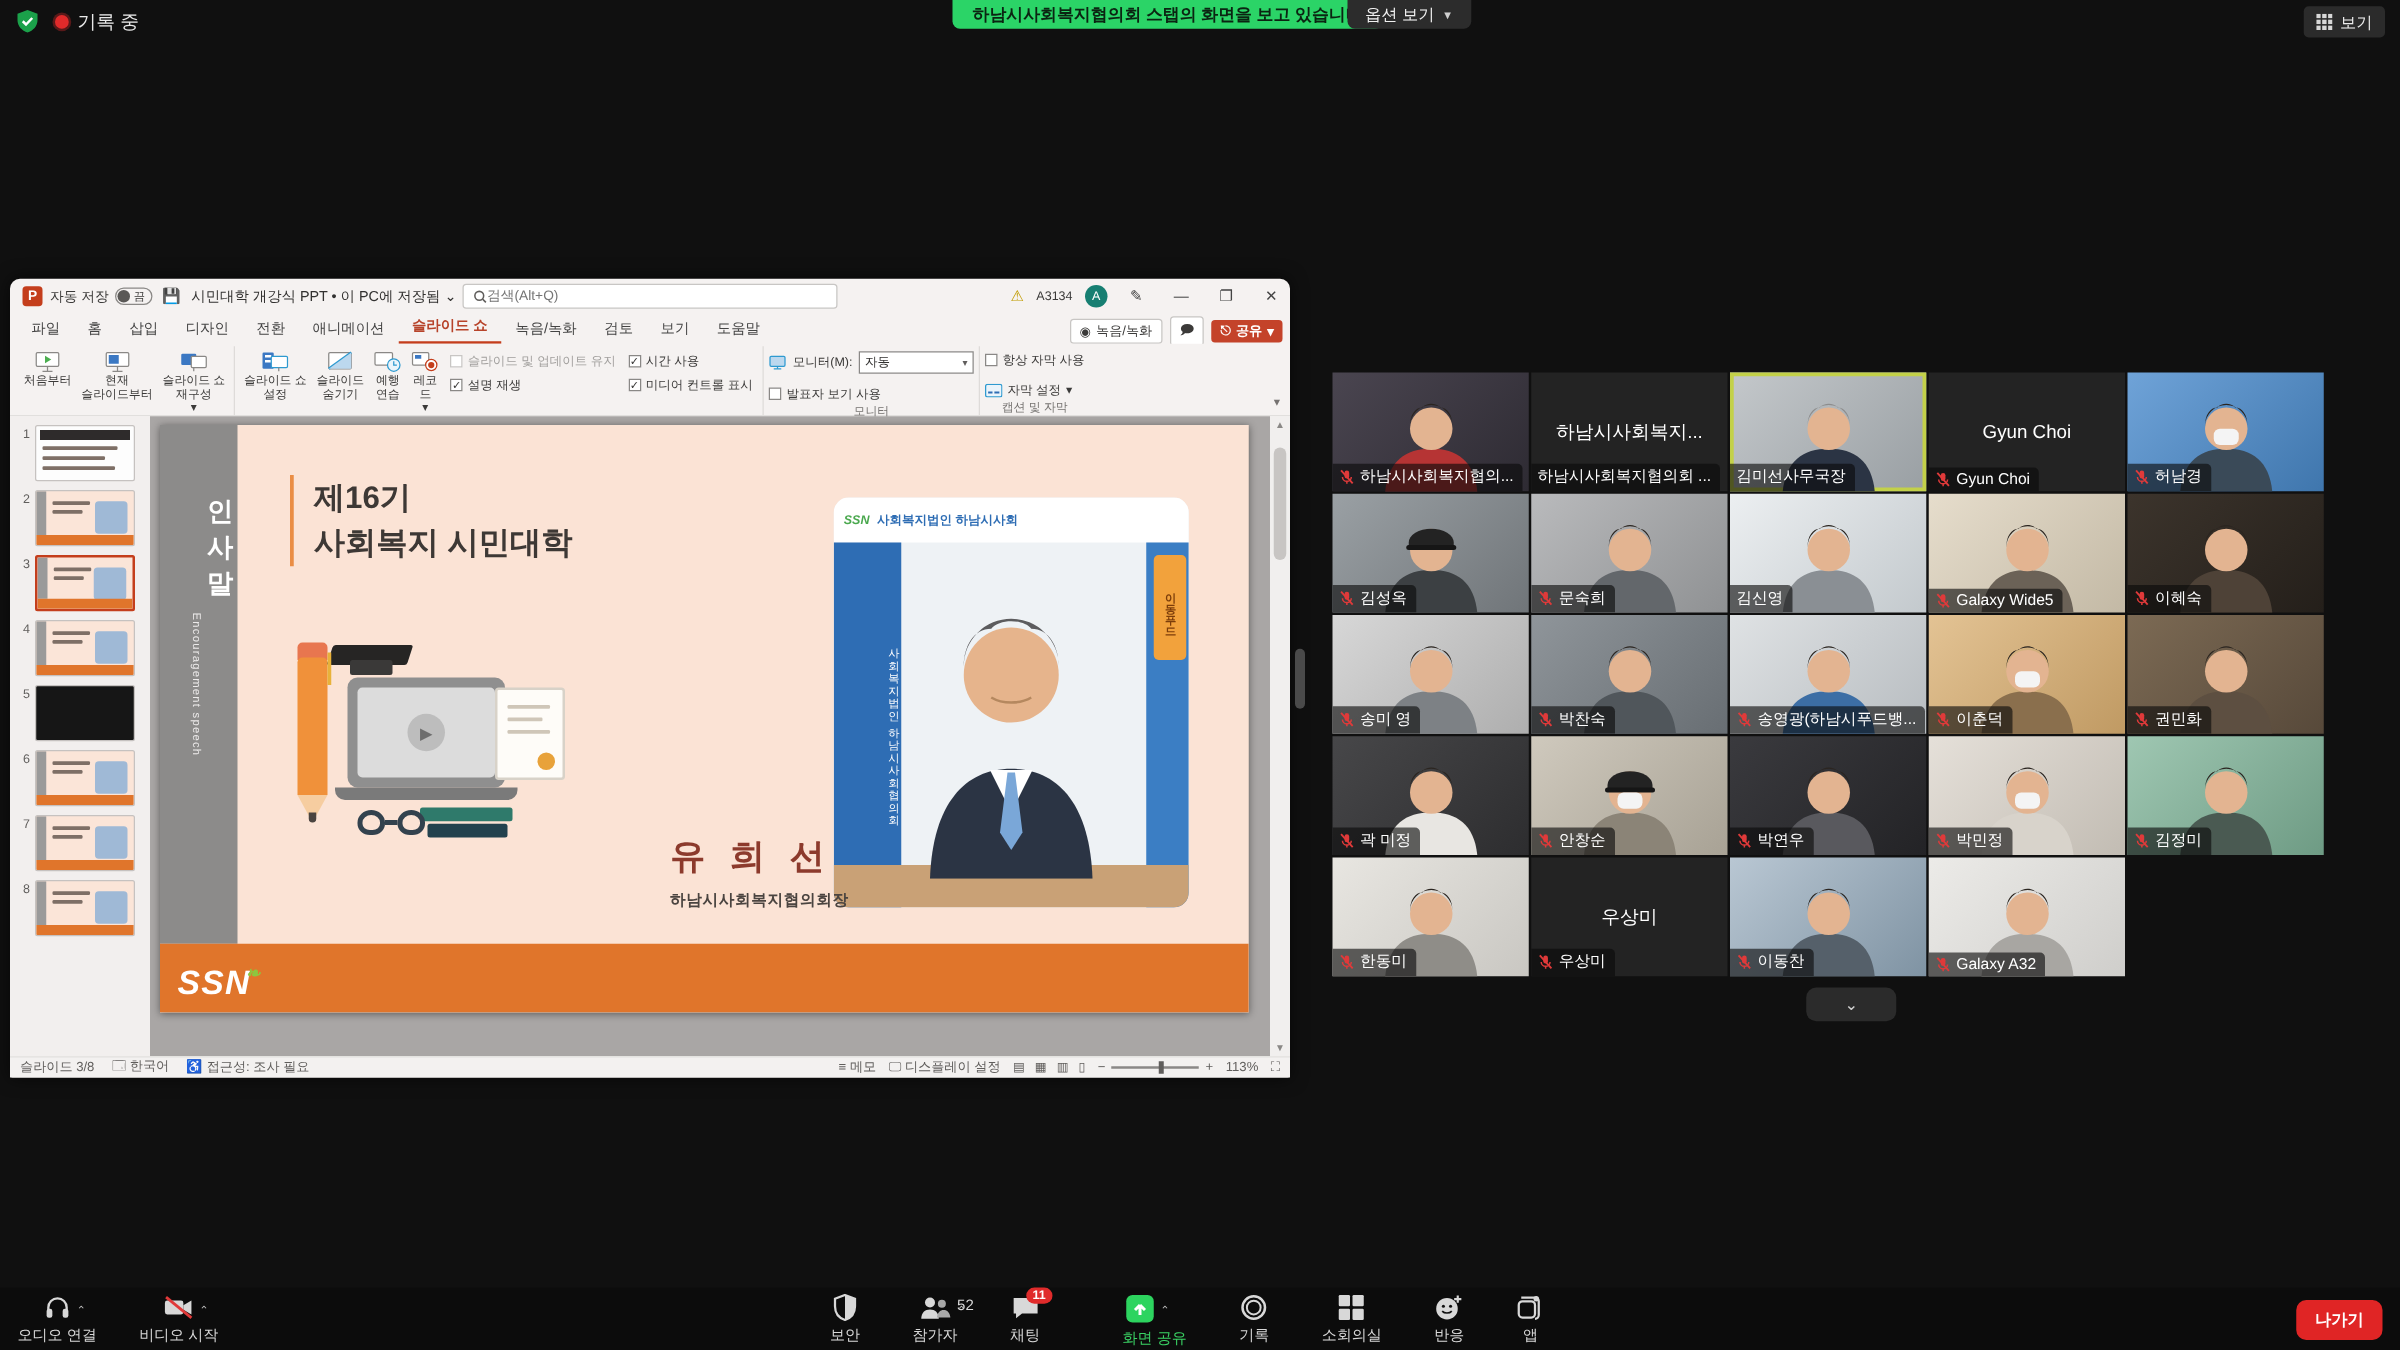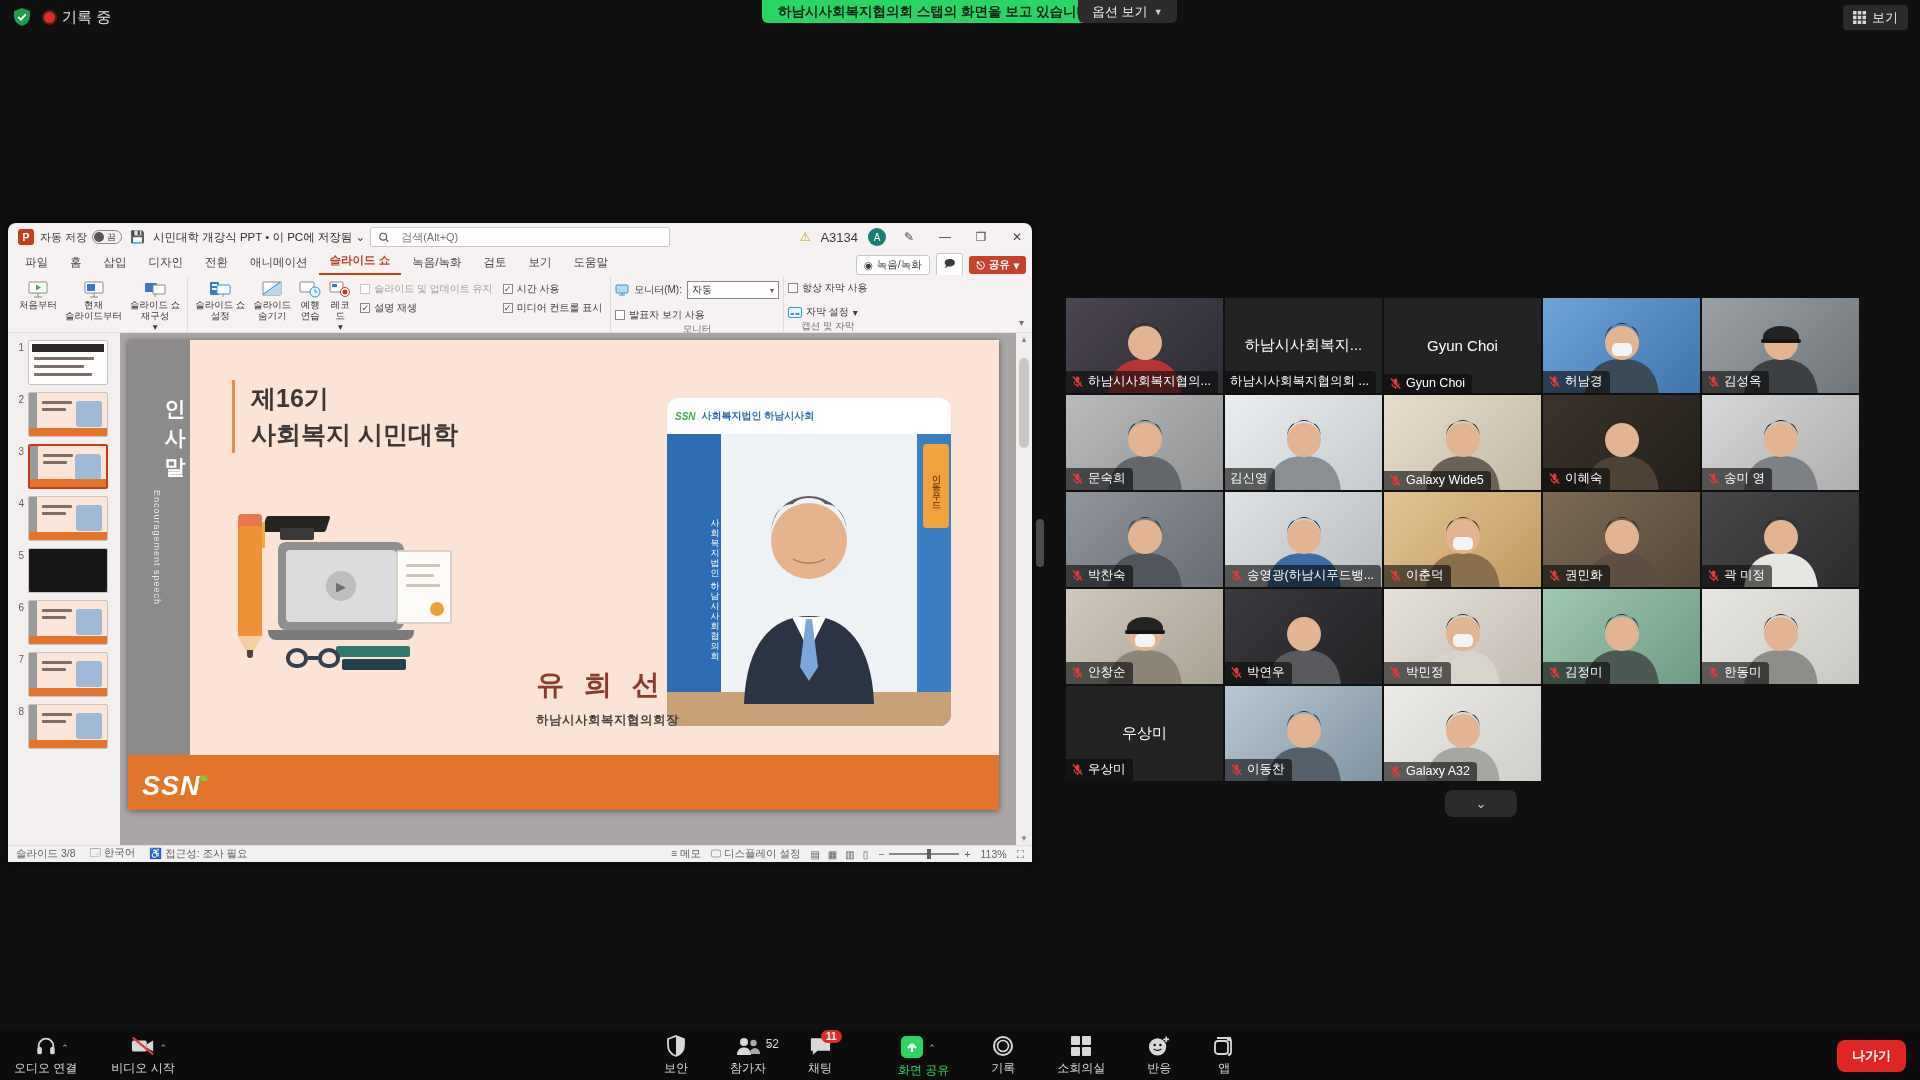--- a/index.html
+++ b/index.html
@@ -28,26 +28,26 @@
     padding:0 6px; font-size:11px; color:#3b3a39; }
   .ppt-logo { width:16px; height:16px; border-radius:3px; background:#c43e1c; color:#fff; font-weight:bold;
     font-size:11px; display:flex; align-items:center; justify-content:center; margin:0 6px 0 4px; }
   .autosave { display:flex; align-items:center; gap:5px; margin-right:8px; }
   .toggle-pill { width:30px; height:14px; border:1px solid #8a8886; border-radius:7px; display:flex;
     align-items:center; padding:1px; gap:3px; font-size:9px; color:#3b3a39; }
   .toggle-knob { width:10px; height:10px; border-radius:50%; background:#5a5856; }
   .save-ic { color:#8661c5; font-size:12px; margin-right:8px; }
   .doc-title { font-size:11.5px; color:#323130; white-space:nowrap; }
   .ppt-search { position:absolute; left:362px; top:4px; width:300px; height:20px; background:#fff;
-    border:1px solid #c8c6c4; border-radius:3px; display:flex; align-items:center; padding:0 8px; gap:12px; }
+    border:1px solid #c8c6c4; border-radius:3px; display:flex; align-items:center; padding:0 8px; gap:0; }
   .ppt-search input { border:none; outline:none; font-size:11px; color:#605e5c; width:100%; background:transparent;
     font-family:"Liberation Sans",sans-serif; }
   .tb-right { position:absolute; right:2px; top:0; height:28px; display:flex; align-items:center; gap:10px; }
   .warn-ic { color:#c19c00; font-size:12px; }
-  .acct { font-size:13px; color:#3b3a39; }
+  .acct { font-size:10px; color:#3b3a39; }
   .avatar-circle { width:18px; height:18px; border-radius:50%; background:#177f72; color:#fff; font-size:10px;
     display:flex; align-items:center; justify-content:center; }
   .win-ctl { width:26px; height:26px; display:flex; align-items:center; justify-content:center; color:#444;
     font-size:12px; cursor:pointer; }
 
   .ppt-tabs { position:absolute; left:0; top:28px; right:0; height:24px; display:flex; align-items:flex-end;
     padding-left:6px; font-size:11.5px; color:#444; }
   .ppt-tab { padding:4px 11px 5px; cursor:pointer; white-space:nowrap; }
   .ppt-tab.active { color:#b7432a; border-bottom:2.5px solid #c43e1c; font-weight:bold; }
   .tabs-right { position:absolute; right:6px; top:30px; display:flex; align-items:center; gap:6px; }
@@ -621,20 +621,30 @@
           </svg>
           <span>하남시사회복지협의...</span>
         </div>
       </div>
       <div class="tile" style="background: rgb(35, 35, 35);">
         <div class="tile-center-name">하남시사회복지...</div>
         <div class="tile-label">
           <span>하남시사회복지협의회 ...</span>
         </div>
       </div>
+      <div class="tile active" style="background: linear-gradient(135deg, rgb(196, 200, 203), rgb(153, 159, 163));">
+        <svg width="110" height="78" viewBox="0 0 110 78" style="position:absolute;left:50%;bottom:-2px;transform:translateX(-50%);">
+          <path d="M18 78c2-26 16-36 37-36s35 10 37 36z" fill="#2b3444"></path>
+          <circle cx="55" cy="26" r="17" fill="#e3b491"></circle>
+          <path d="M38 24a17 17 0 0134 0c0-9-4-15-10-15-3-4-11-4-14 0-6 0-10 6-10 15z" fill="#8d8d8d"></path>
+        </svg>
+        <div class="tile-label">
+          <span>김미선사무국장</span>
+        </div>
+      </div>
       <div class="tile" style="background: rgb(35, 35, 35);">
         <div class="tile-center-name">Gyun Choi</div>
         <div class="tile-label">
           <svg class="mic-off-ic" width="13" height="13" viewBox="0 0 14 14">
             <rect x="5" y="1.5" width="4" height="7" rx="2" fill="#e03a3a"></rect>
             <path d="M3.2 7a3.8 3.8 0 007.6 0" stroke="#e03a3a" stroke-width="1.3" fill="none"></path>
             <line x1="7" y1="10.8" x2="7" y2="13" stroke="#e03a3a" stroke-width="1.3"></line>
             <line x1="2" y1="1.5" x2="12" y2="12.5" stroke="#e03a3a" stroke-width="1.6"></line>
           </svg>
           <span>Gyun Choi</span>

